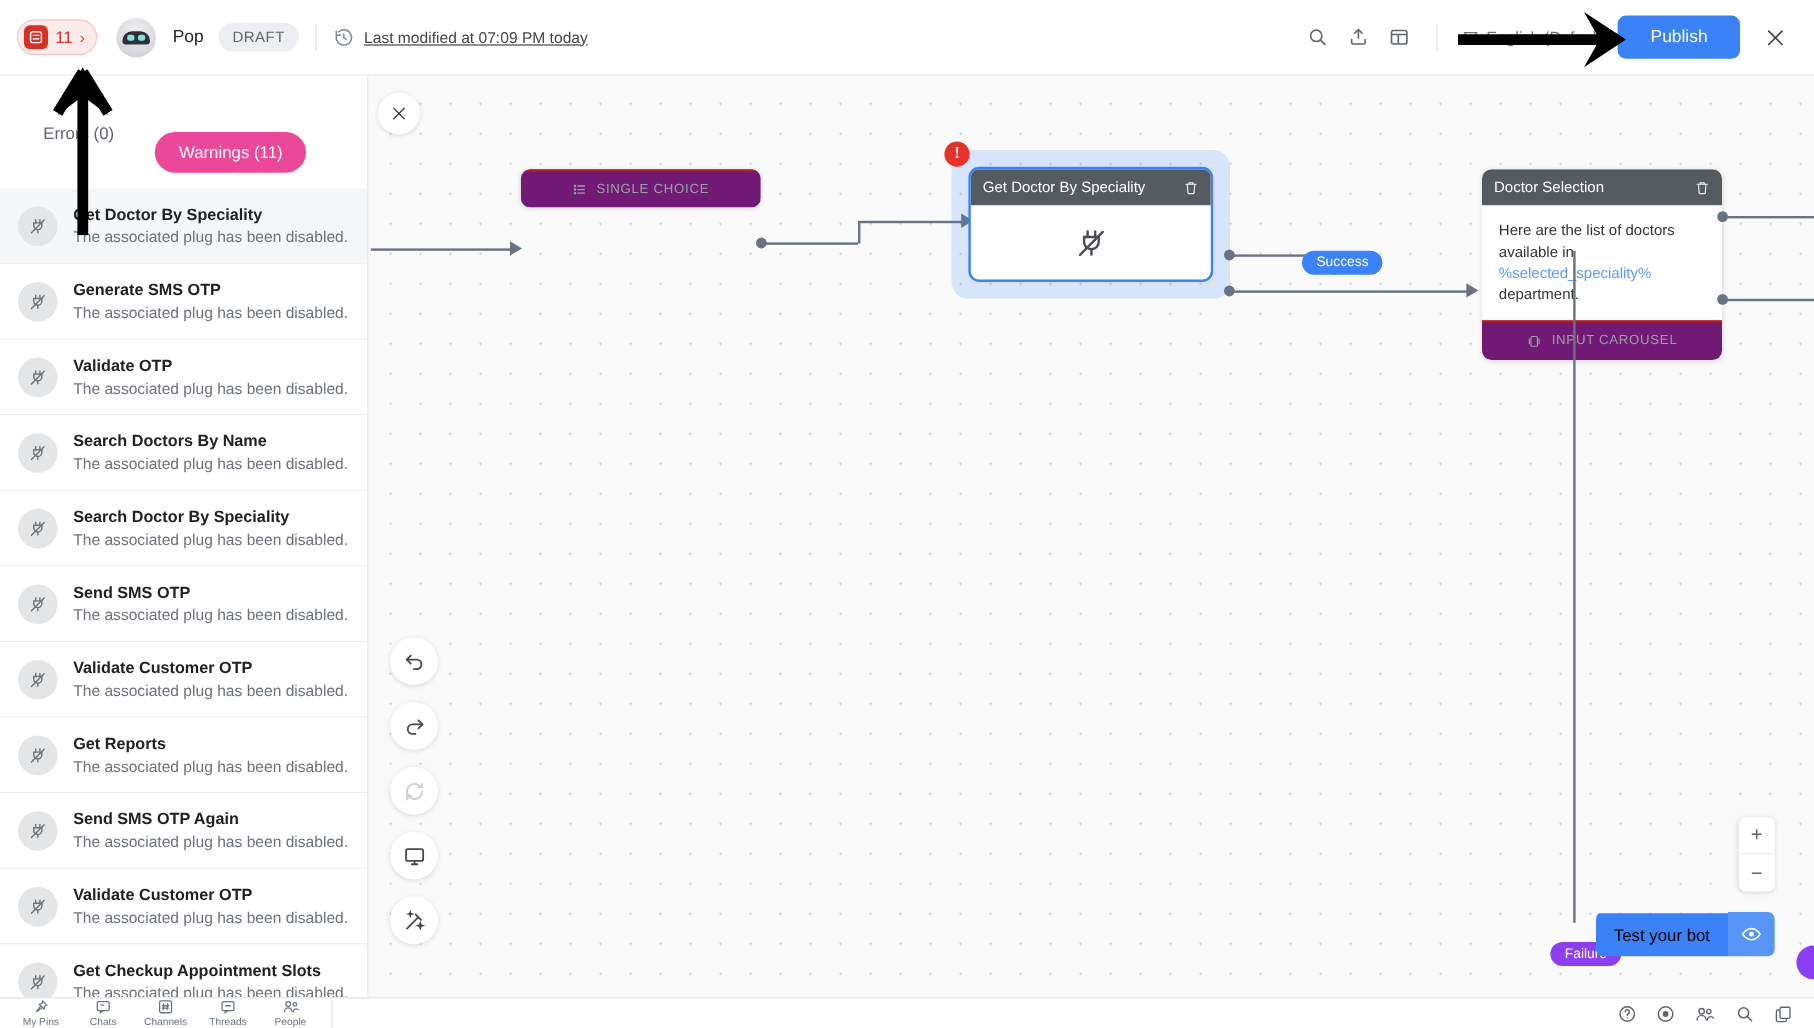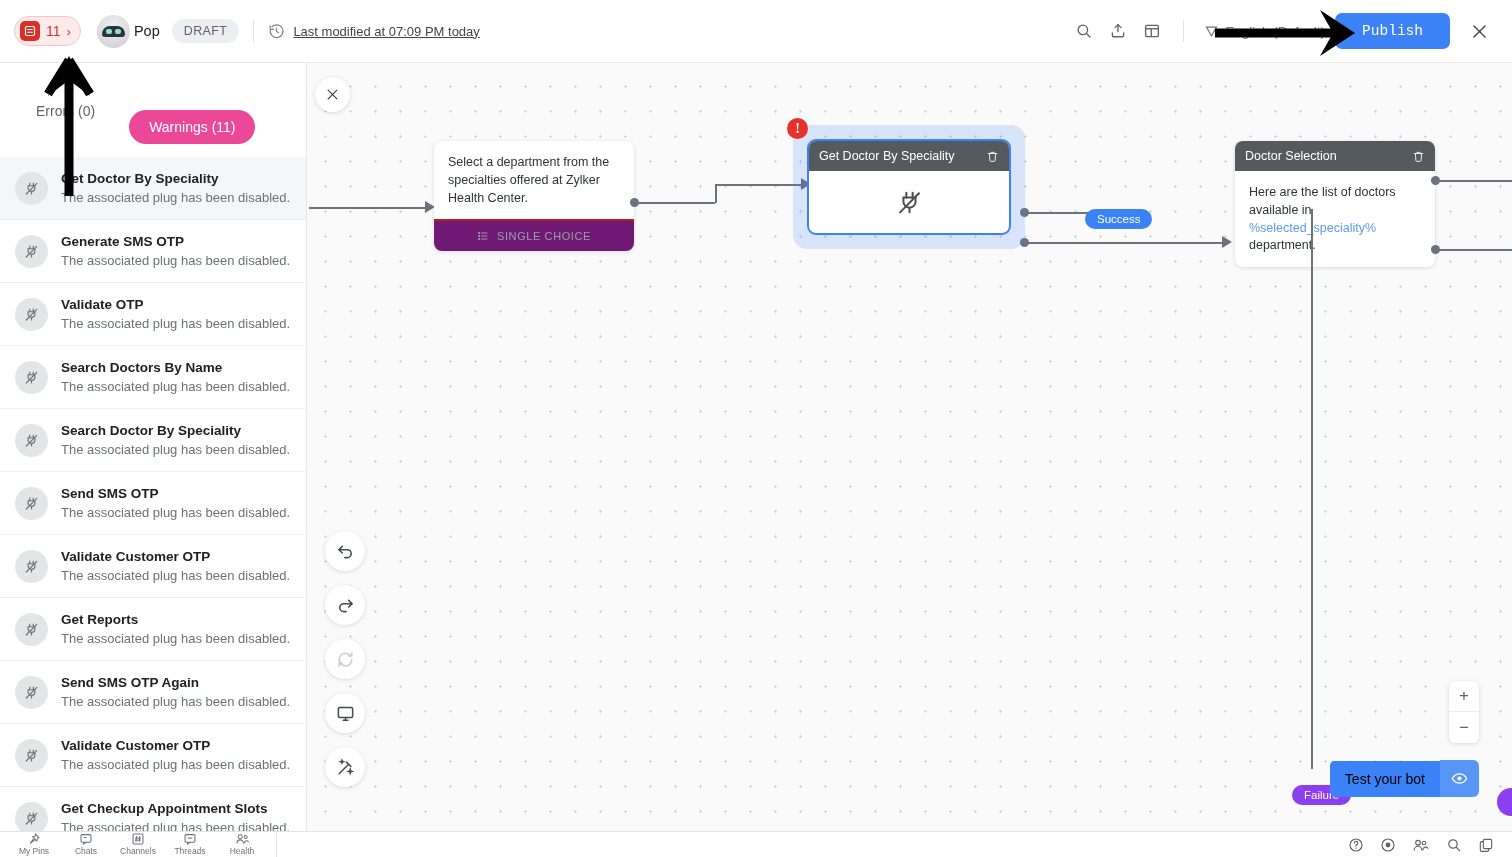--- a/index.html
+++ b/index.html
@@ -35,38 +35,38 @@
     width: 33px; height: 33px; border-radius: 50%; margin-left: 16px;
     background: radial-gradient(circle at 50% 32%, #f0f0f2 0%, #d9d9df 62%, #c9c9d1 100%);
     display: flex; align-items: center; justify-content: center;
     position: relative; overflow: hidden; flex: 0 0 auto;
   }
   .bot-mask {
     width: 23px; height: 11px; background: #2f3136; border-radius: 11px 11px 4px 4px;
     display: flex; align-items: center; justify-content: center; gap: 3px;
   }
   .bot-eye { width: 6px; height: 5px; border-radius: 2px; background: #7fe3e0; }
-  .bot-name { font-size: 14.5px; color: #202124; margin-left: 4px; font-weight: 400; }
+  .bot-name { font-size: 14.5px; color: #202124; margin-left: 14px; font-weight: 400; }
   .draft-badge {
     margin-left: 12px; background: #eceef1; color: #5f6368;
     font-size: 12.5px; letter-spacing: .4px; border-radius: 12px; padding: 5px 12px;
   }
   .hdr-div { width: 1px; height: 22px; background: #e2e2e6; margin: 0 14px; }
   .clock-icon { color: #80868b; display:flex; }
   .last-mod {
     font-size: 13px; color: #444; text-decoration: underline; margin-left: 8px; cursor: pointer;
   }
   .hdr-right { margin-left: auto; display: flex; align-items: center; gap: 0; }
   .hdr-ico { width: 34px; height: 34px; display: flex; align-items: center; justify-content: center;
              color: #5f6368; cursor: pointer; }
   .lang-wrap { display: flex; align-items: center; gap: 6px; margin: 0 10px 0 6px; cursor: pointer; }
   .lang-txt { font-size: 13.5px; color: #6b7177; }
   .publish-btn {
     background: #3b82f6; color: #fff; border: none; border-radius: 7px;
-    font-size: 14.5px; padding: 10px 27px; cursor: pointer; font-family: Liberation Mono, monospace;
+    font-size: 14.5px; padding: 10px 27px; cursor: pointer; font-family: Liberation Sans, sans-serif;
   }
   .close-x { width: 38px; height: 38px; display:flex; align-items:center; justify-content:center;
              color:#3c4043; cursor:pointer; margin-left: 10px; }
 
   
   .panel {
     position: absolute; top: 63px; left: 0; width: 307px; height: 768px;
     background: #fff; border-right: 1px solid #e6e6ea; overflow: hidden; z-index: 30;
   }
   .tabs { display: flex; align-items: center; gap: 14px; padding: 15px 16px 13px 16px; }
@@ -447,21 +447,20 @@
       <svg width="15" height="15" viewBox="0 0 24 24" fill="none" stroke="currentColor" stroke-width="1.9" stroke-linecap="round">
         <line x1="5" y1="5" x2="19" y2="19"></line>
           <line x1="19" y1="5" x2="5" y2="19"></line>
       </svg>
     </div>
 
     <div class="edge h" style="left:2px; top:144px; width:118px;"></div>
     <div class="arrow-head" style="left:118px; top:138px;"></div>
 
     <div class="node" style="left:127px; top:78px; width:200px;">
-      <div class="node-body">Select a department from the specialties offered at Zylker Health Center.</div>
       <div class="node-ft">
         <span style="display:flex">
           <svg width="12" height="12" viewBox="0 0 24 24" fill="none" stroke="currentColor" stroke-width="2.2" stroke-linecap="round">
             <line x1="9" y1="6" x2="20" y2="6"></line>
               <line x1="9" y1="12" x2="20" y2="12"></line>
               <line x1="9" y1="18" x2="20" y2="18"></line>
             <circle cx="4.3" cy="6" r="1.1" fill="currentColor"></circle>
               <circle cx="4.3" cy="12" r="1.1" fill="currentColor"></circle>
               <circle cx="4.3" cy="18" r="1.1" fill="currentColor"></circle>
           </svg>
@@ -515,20 +514,29 @@
           <svg width="13" height="13" viewBox="0 0 24 24" fill="none" stroke="currentColor" stroke-width="1.8" stroke-linecap="round">
             <polyline points="4,6.5 20,6.5"></polyline>
               <path d="M9 6.5V4.3h6v2.2"></path>
             <path d="M6.3 6.5l.9 13a1.5 1.5 0 0 0 1.5 1.4h6.6a1.5 1.5 0 0 0 1.5-1.4l.9-13"></path>
           </svg>
         </span>
       </div>
       <div class="node-body">
         <span>Here are the list of doctors available in </span><span class="var">%selected_speciality%</span><span> department.</span>
       </div>
+      <div class="node-ft">
+        <span style="display:flex">
+          <svg width="13" height="13" viewBox="0 0 24 24" fill="none" stroke="currentColor" stroke-width="1.8">
+            <rect x="7" y="4.5" width="10" height="15" rx="1.6"></rect>
+            <path d="M4.5 7.5v9M19.5 7.5v9"></path>
+          </svg>
+        </span>
+        <span>INPUT CAROUSEL</span>
+      </div>
     </div>
     <div class="port" style="left:1124px; top:113px;"></div>
     <div class="port" style="left:1124px; top:182px;"></div>
     <div class="edge h" style="left:1131px; top:117px; width:78px;"></div>
     <div class="edge h" style="left:1131px; top:186px; width:78px;"></div>
 
     <div class="edge v" style="left:1004px; top:146px; height:560px;"></div>
     <div class="badge-pill badge-failure" style="left:985px; top:700px;">Failure</div>
 
     <div class="rail">
@@ -630,21 +638,21 @@
         </div>
         <div class="bb-item">
           <span style="display:flex">
             <svg width="15" height="14" viewBox="0 0 26 24" fill="none" stroke="currentColor" stroke-width="1.8" stroke-linecap="round">
               <circle cx="9" cy="8" r="3.4"></circle>
               <circle cx="18.5" cy="8.5" r="2.6"></circle>
               <path d="M3.5 19a5.5 5.5 0 0 1 11 0"></path>
               <path d="M16 19a4.2 4.2 0 0 1 7.2-2.6"></path>
             </svg>
           </span>
-          <span class="lab">Health</span>
+          <span class="lab">People</span>
         </div>
       </div>
     <span class="bb-div"></span>
     <div class="bb-right">
       <span class="bb-ico">
         <svg width="16" height="16" viewBox="0 0 24 24" fill="none" stroke="currentColor" stroke-width="1.8" stroke-linecap="round">
           <circle cx="12" cy="12" r="9"></circle>
             <path d="M9.5 9.2a2.6 2.6 0 1 1 3.3 2.6c-.5.2-.8.7-.8 1.3v.5"></path>
           <circle cx="12" cy="16.7" r=".9" fill="currentColor" stroke="none"></circle>
         </svg>

